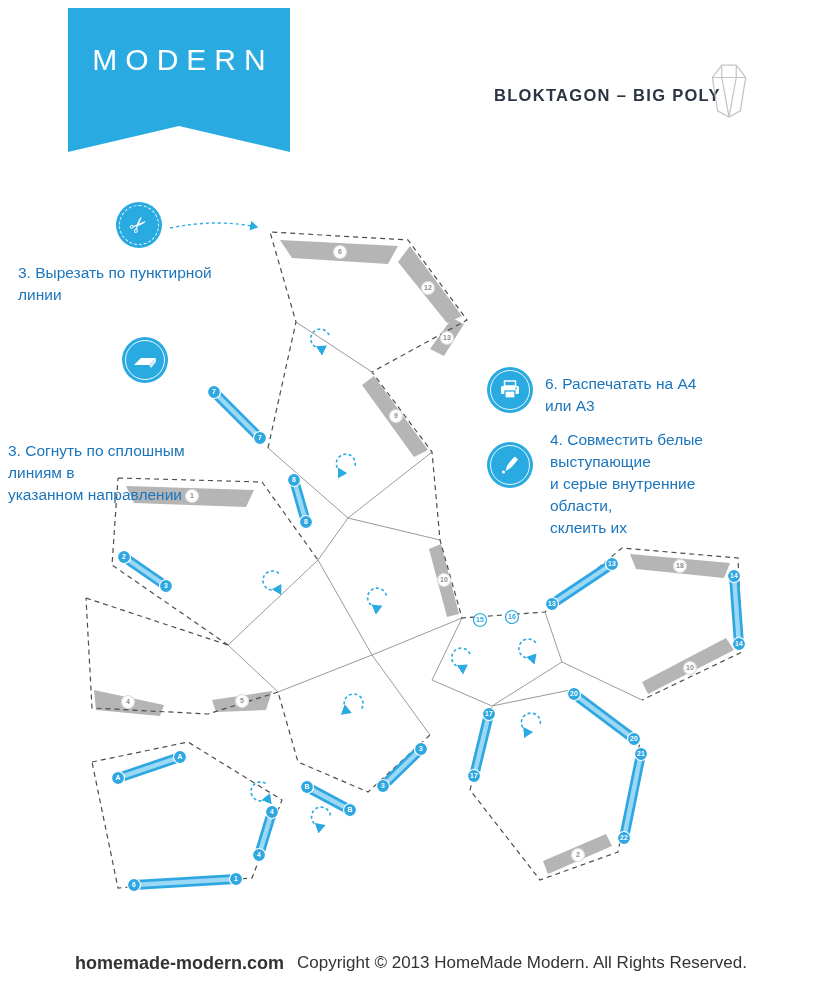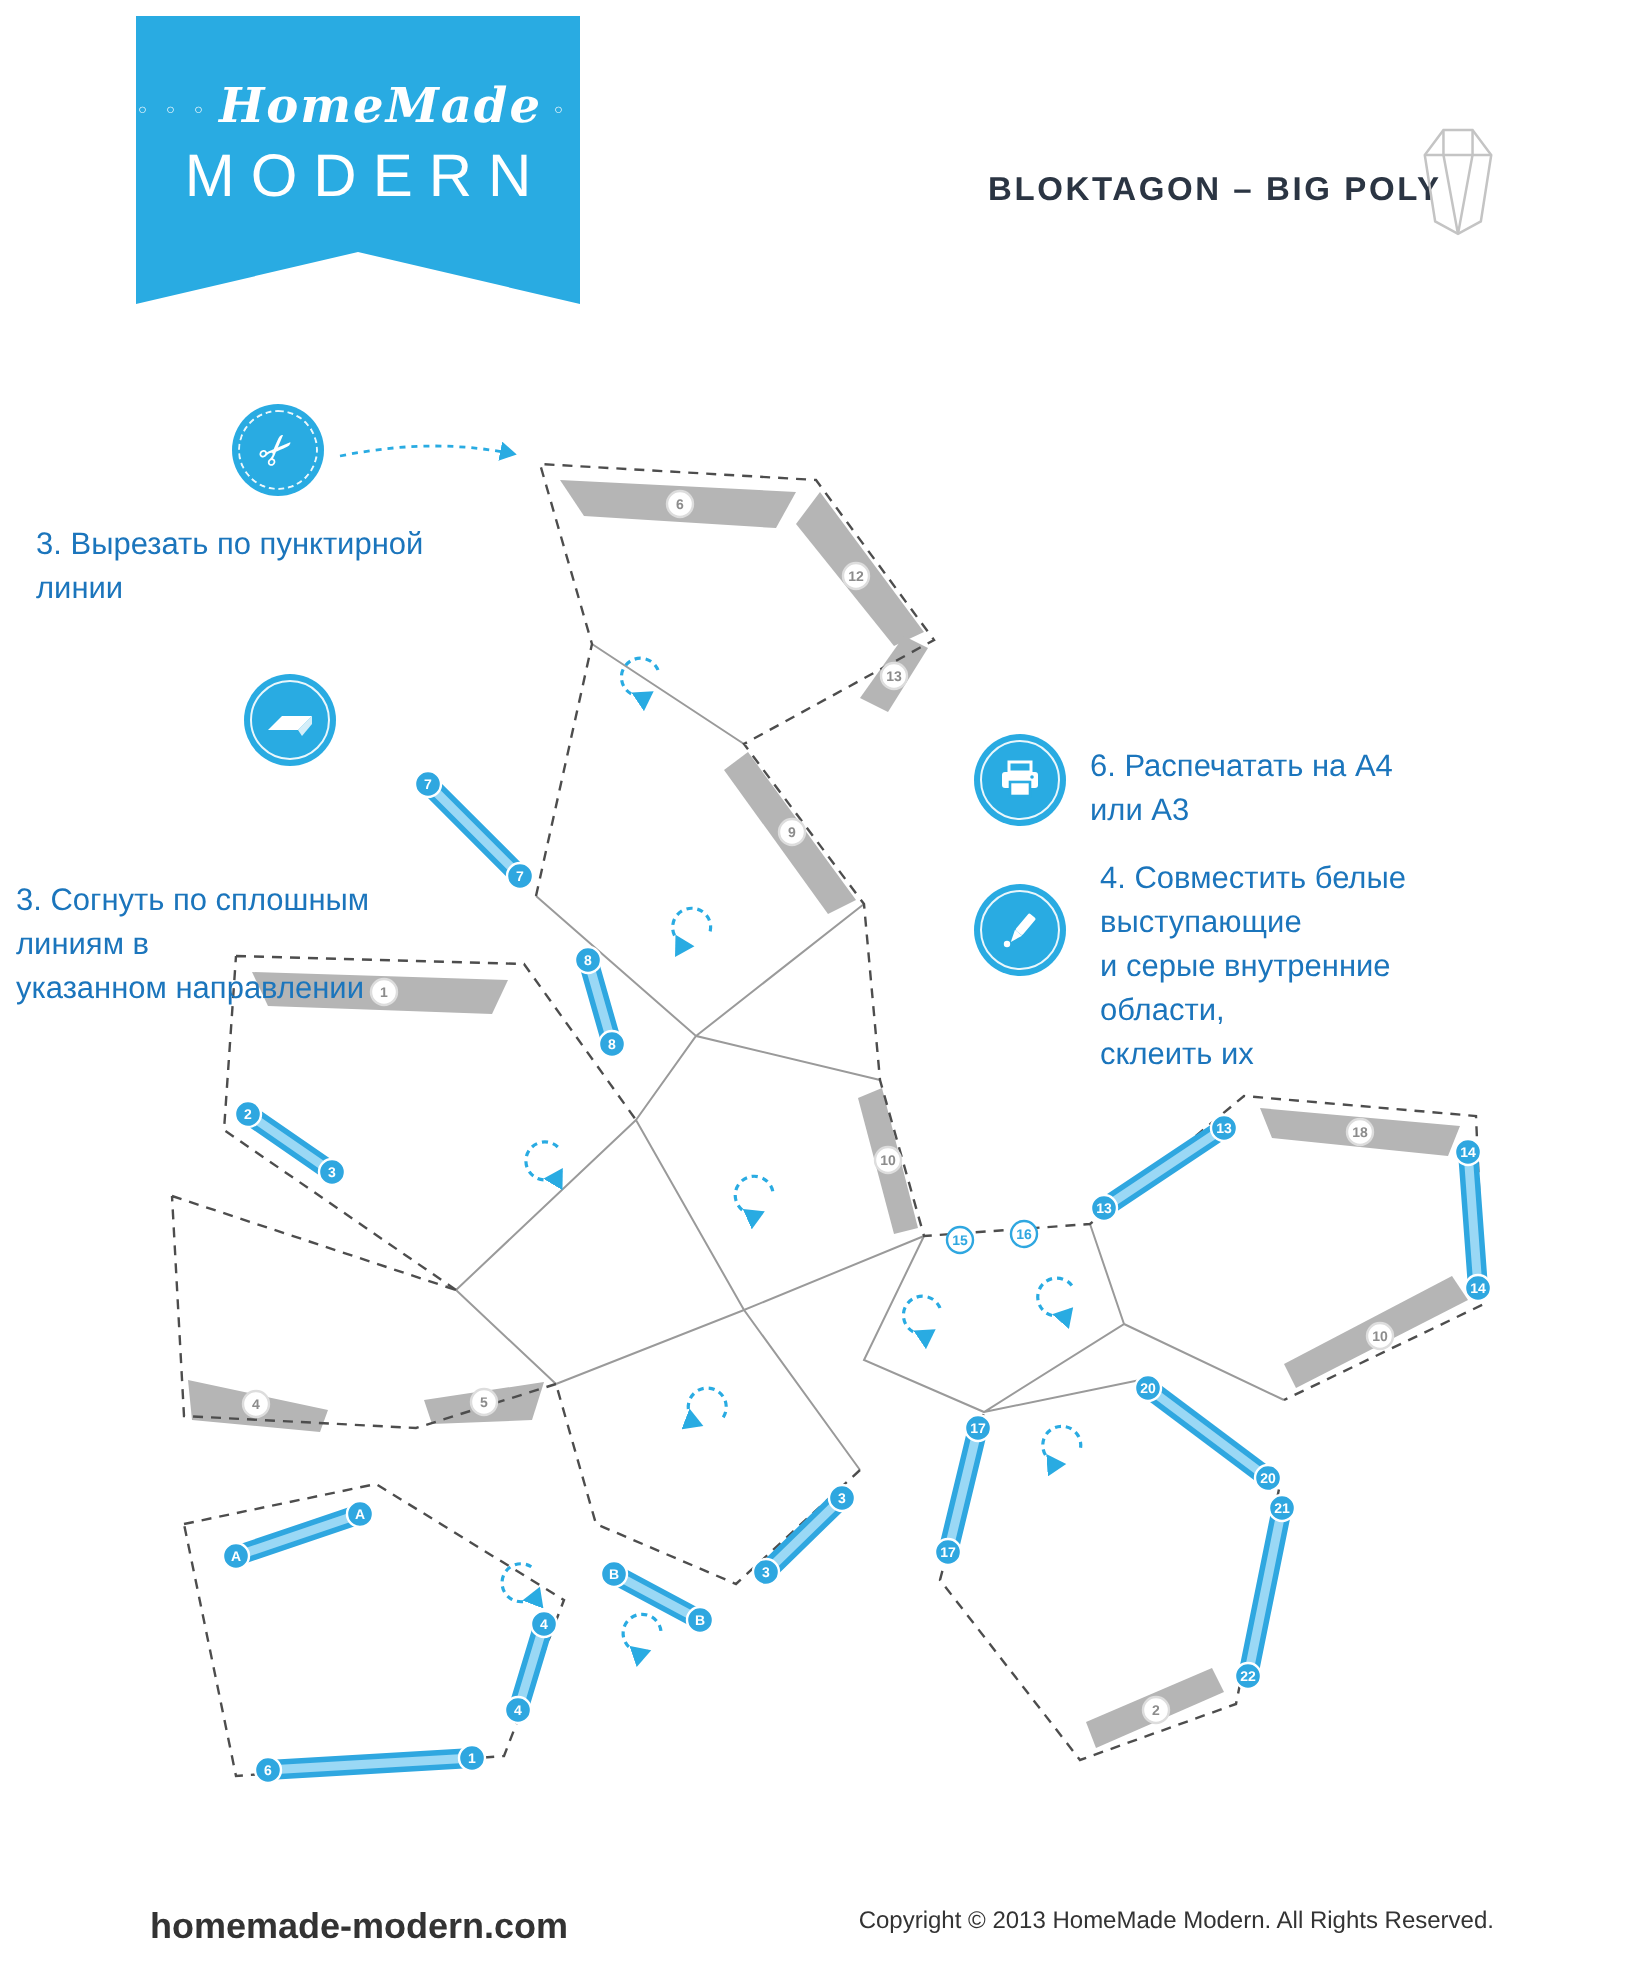--- a/index.html
+++ b/index.html
@@ -65,21 +65,21 @@
   .instr-glue{left:550px;top:429px;width:240px;}
 
   
   .net-svg{left:0;top:0;}
   .cutline{fill:none;stroke:#4D4D4D;stroke-width:1.2;stroke-dasharray:5 4;}
   .foldline{fill:none;stroke:#9A9A9A;stroke-width:1;}
   .tabpoly{fill:#B5B5B5;stroke:none;}
 
   
   .footer-site{left:75px;top:953px;font-size:18px;font-weight:700;color:#333;}
-  .footer-copy{right:68px;top:953px;font-size:12px;color:#333;text-align:right;}
+  .footer-copy{right:68px;top:953px;font-size:17px;color:#333;text-align:right;}
 </style>
 </head>
 <body style="--brand: #29ABE2; --instr: #1B75BC; --titledark: #2B3543;">
 
 <svg class="abs net-svg" width="815" height="990" viewBox="0 0 815 990">
   <defs>
     <marker id="ah" markerWidth="7" markerHeight="7" refX="5" refY="3.5" orient="auto">
       <path d="M0,0 L6,3.5 L0,7 Z" fill="#29ABE2"></path>
     </marker>
     <g id="foldArrow">
@@ -238,23 +238,20 @@
     <use href="#foldArrow" transform="translate(528,648) rotate(-15)"></use>
     <use href="#foldArrow" transform="translate(531,722) rotate(30)"></use>
     <use href="#foldArrow" transform="translate(260,791) rotate(-35)"></use>
     <use href="#foldArrow" transform="translate(321,816) rotate(15)"></use>
   </g>
 
   <path d="M170,228 C205,221 232,222 257,227" fill="none" stroke="#29ABE2" stroke-width="1.4" stroke-dasharray="3 3" marker-end="url(#ah)"></path>
 </svg>
 
 <div class="abs ribbon">
-  <div class="logo-line1">
-    <span class="logo-dots">◦ ◦ ◦</span><span class="logo-script">HomeMade</span><span class="logo-dots">◦ ◦ ◦</span>
-  </div>
   <div class="logo-modern">MODERN</div>
 </div>
 
 <div class="abs doc-title">BLOKTAGON – BIG POLY</div>
 
 <svg class="abs gem" width="38" height="54" viewBox="0 0 36 52">
   <g fill="none" stroke="#c4c4c4" stroke-width="1.2">
     <path d="M11,1 L25,1 L34,13 L29,45 L18,51 L7,45 L2,13 Z"></path>
     <path d="M2,13 L34,13"></path>
     <path d="M11,1 L11,13 M25,1 L25,13"></path>

